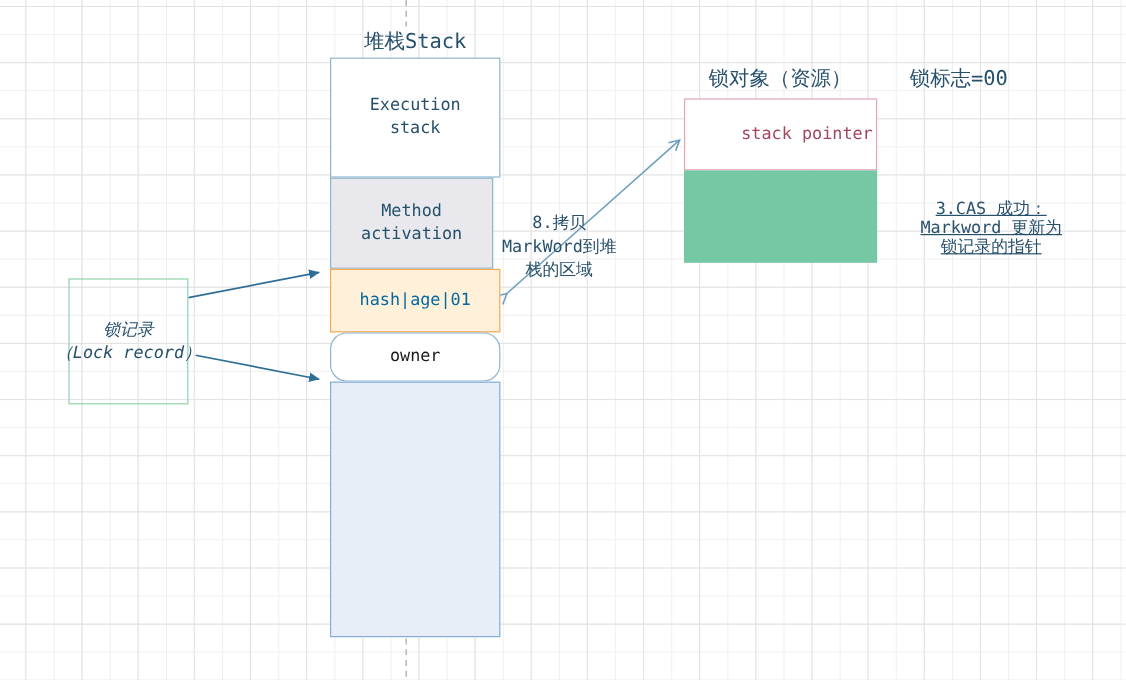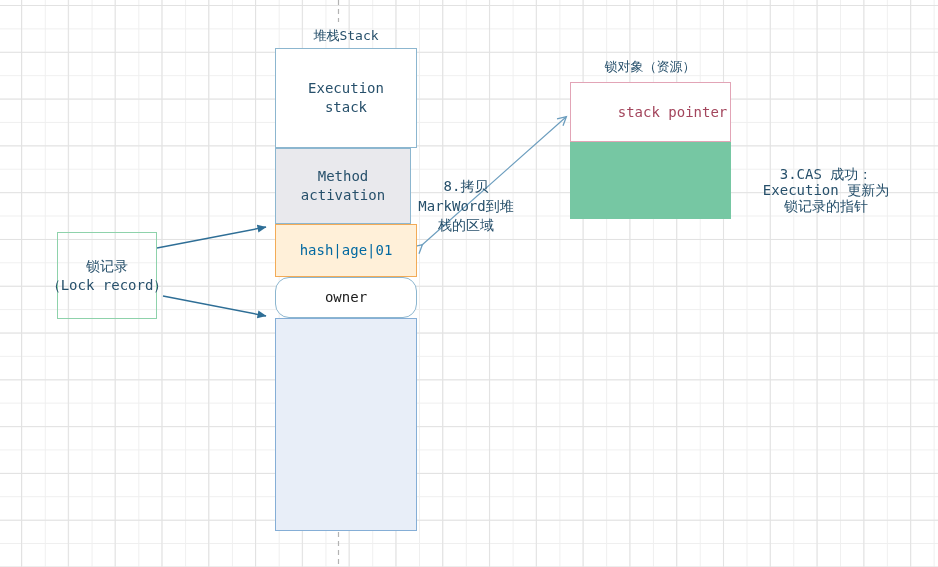--- a/index.html
+++ b/index.html
@@ -12,21 +12,21 @@
     background-image:
       linear-gradient(to right, #e2e2e2 1px, transparent 1px),
       linear-gradient(to bottom, #e2e2e2 1px, transparent 1px),
       linear-gradient(to right, #efefef 1px, transparent 1px),
       linear-gradient(to bottom, #efefef 1px, transparent 1px);
     background-size:46.8px 46.8px, 46.8px 46.8px, 23.4px 23.4px, 23.4px 23.4px;
     background-position:21px 0, 0 5px, -2px 0, 0 5px;
   }
   .abs{position:absolute;box-sizing:border-box;}
   .txt{color:#27506b;font-size:14px;line-height:19px;text-align:center;white-space:nowrap;}
-  .big{font-size:13px;}
+  .big{font-size:17px;}
   .box{display:flex;align-items:center;justify-content:center;text-align:center;}
   .sec{border:1px solid #8cb6cf;background:#ffffff;}
   .sec-method{background:#e9e9ed;}
   .sec-mark{background:#fff0d9;border:1px solid #f2ab57;color:#b8860b;}
   .sec-free{background:#e8eef8;border:1px solid #85aed6;}
   .lockrec{border:1px solid #8ed2ab;background:transparent;}
   .lockrec .lbl{position:absolute;left:50%;top:50%;transform:translate(-50%,-50%);}
   .sp{border:1px solid #e2a4b6;background:#ffffff;color:#a3455c;}
   .greenbox{background:#76c7a3;}
   svg.layer{position:absolute;left:0;top:0;pointer-events:none;}
@@ -73,41 +73,42 @@
   <div class="abs box sec sec-mark" style="left:275px;top:224px;width:142px;height:53px;">
     <div class="txt" style="color:#0369a1;">hash|age|01</div>
   </div>
 
   <div class="abs box sec" style="left:275px;top:277px;width:142px;height:41px;border-radius:14px;">
     <div class="txt" style="color:#1a1a1a;">owner</div>
   </div>
 
   <div class="abs box sec sec-free" style="left:275px;top:318px;width:142px;height:213px;"></div>
 
-  <div class="abs lockrec" style="left:57px;top:232px;width:100px;height:87px;">
+  <div class="abs lockrec" style="left:57px;top:232px;width:100px;height:105px;font-style:italic;">
     <div class="lbl txt">
       <span>锁记录</span><br>
       <span>（Lock record）</span>
     </div>
   </div>
 
   <div class="abs txt big" style="left:566px;top:57px;width:168px;">锁对象（资源）</div>
 
+  <div class="abs txt big" style="left:741px;top:57px;width:116px;">锁标志=00</div>
 
   <div class="abs box sp" style="left:570px;top:82px;width:161px;height:60px;">
     <div class="txt" style="color:#a3455c;margin-left:44px;">stack pointer</div>
   </div>
 
   <div class="abs greenbox" style="left:570px;top:142px;width:161px;height:77px;"></div>
 
   <div class="abs txt" style="left:404px;top:177px;width:124px;line-height:19.5px;">
     <span>8.拷贝</span><br>
     <span>MarkWord到堆</span><br>
     <span>栈的区域</span>
   </div>
 
-  <div class="abs txt" style="left:740px;top:166px;width:172px;line-height:16px;">
+  <div class="abs txt" style="left:740px;top:166px;width:172px;line-height:16px;text-decoration:underline;">
     <span>3.CAS 成功：</span><br>
-    <span>Execution 更新为</span><br>
+    <span>Markword 更新为</span><br>
     <span>锁记录的指针</span>
   </div>
 
 </div>
 
 </body></html>

